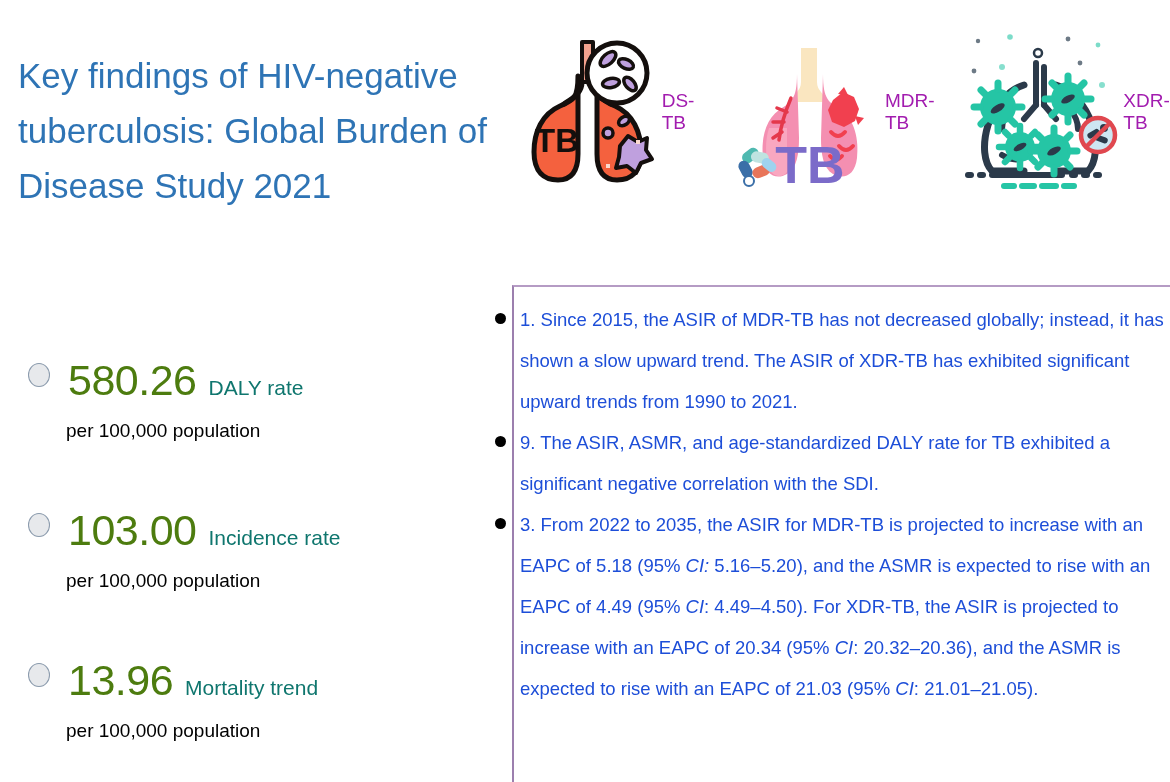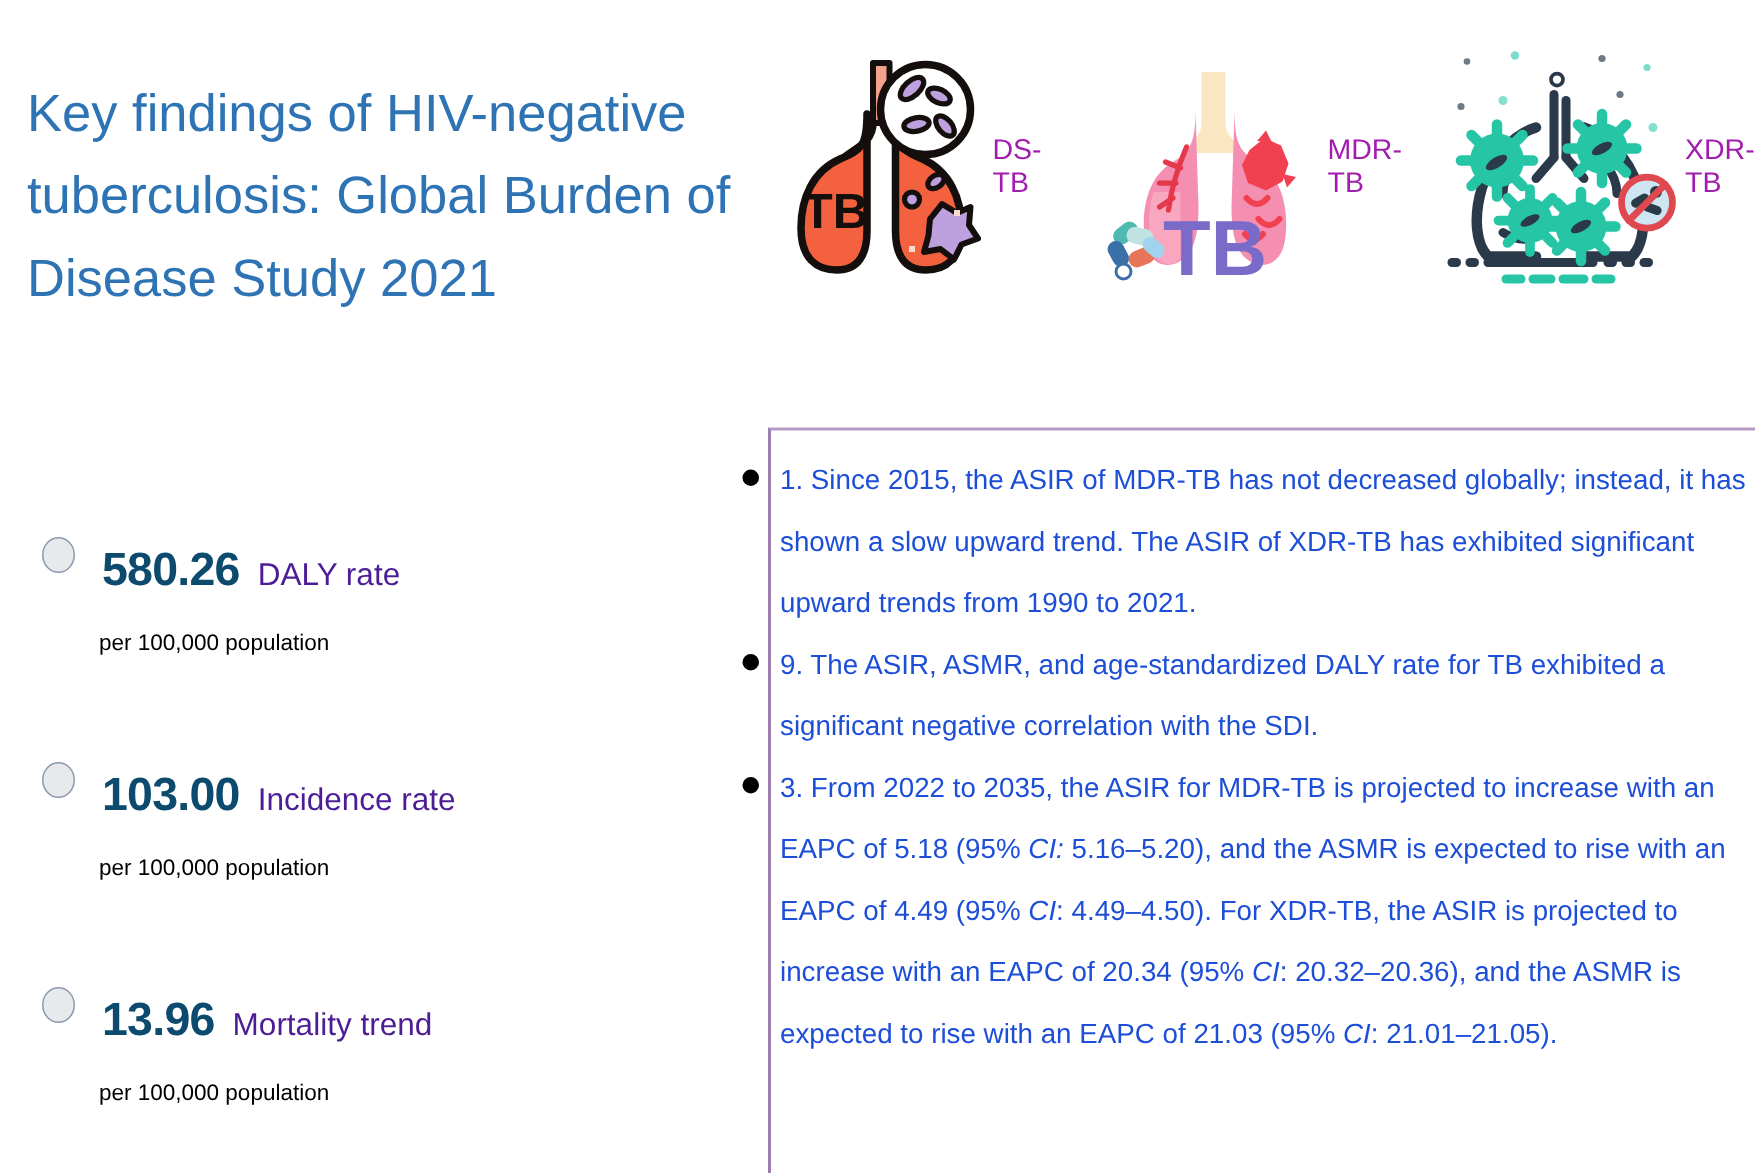--- a/index.html
+++ b/index.html
@@ -57,36 +57,36 @@
     height: 22px;
     border-radius: 50%;
     background: #e7e9ec;
     border: 1.6px solid #8A9AAC;
     flex: 0 0 auto;
     position: relative;
     top: -8px;
     margin-right: 18px;
   }
   .stat-value {
-    font-size: 31px;
-    color: #0c4a6e;
+    font-size: 43px;
+    color: #4d7c0f;
     line-height: 40px;
     letter-spacing: -0.5px;
-    font-weight: 700;
+    font-weight: 400;
   }
   .stat-label {
     font-size: 21px;
-    color: #4c1d95;
+    color: #0f766e;
     margin-left: 12px;
     line-height: 24px;
   }
   .stat-sub {
     padding-left: 66px;
     margin-top: 20px;
-    font-size: 15px;
+    font-size: 19px;
     color: #000000;
   }
 
   
   #icon-row {
     position: absolute;
     left: 500px;
     top: 20px;
     width: 670px;
     height: 250px;

